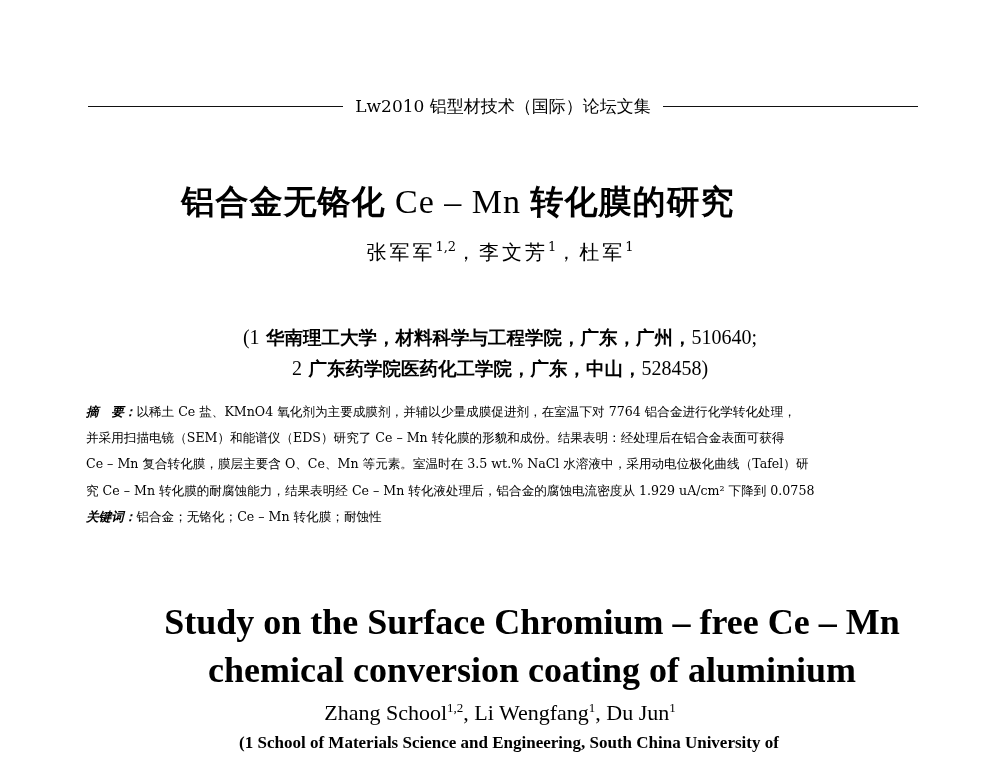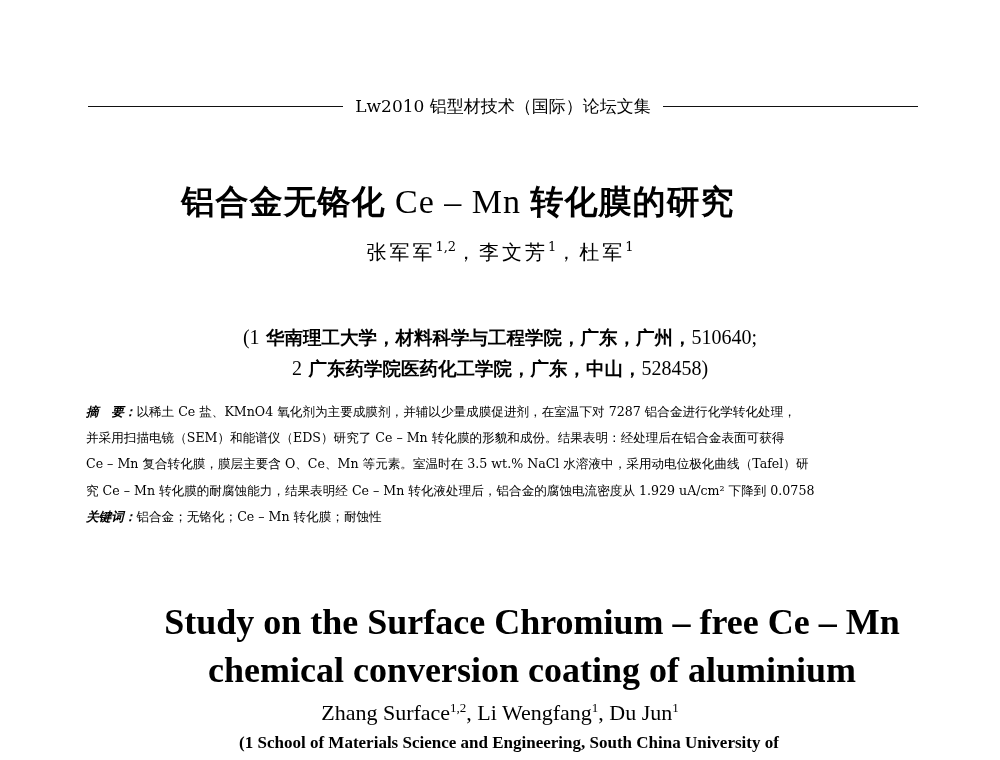--- a/index.html
+++ b/index.html
@@ -40,29 +40,29 @@
 <div class="aff-cn">
   <div>
     <span class="num">(1</span><span> 华南理工大学，材料科学与工程学院，广东，广州，</span><span class="num">510640;</span>
   </div>
   <div>
     <span class="num">2</span><span> 广东药学院医药化工学院，广东，中山，</span><span class="num">528458)</span>
   </div>
 </div>
 
 <div class="abstract">
-  <span class="line"><span class="label">摘　要：</span><span>以稀土 Ce 盐、KMnO4 氧化剂为主要成膜剂，并辅以少量成膜促进剂，在室温下对 7287 铝合金进行化学转化处理，</span></span>
+  <span class="line"><span class="label">摘　要：</span><span>以稀土 Ce 盐、KMnO4 氧化剂为主要成膜剂，并辅以少量成膜促进剂，在室温下对 7764 铝合金进行化学转化处理，</span></span>
   <span class="line">并采用扫描电镜（SEM）和能谱仪（EDS）研究了 Ce – Mn 转化膜的形貌和成份。结果表明：经处理后在铝合金表面可获得</span>
   <span class="line">Ce – Mn 复合转化膜，膜层主要含 O、Ce、Mn 等元素。室温时在 3.5 wt.% NaCl 水溶液中，采用动电位极化曲线（Tafel）研</span>
   <span class="line">究 Ce – Mn 转化膜的耐腐蚀能力，结果表明经 Ce – Mn 转化液处理后，铝合金的腐蚀电流密度从 1.929 uA/cm² 下降到 0.0758</span>
   <span class="line"><span class="label">关键词：</span><span>铝合金；无铬化；Ce – Mn 转化膜；耐蚀性</span></span>
 </div>
 
 <div class="title-en">
   <div>Study on the Surface Chromium – free Ce – Mn</div>
   <div>chemical conversion coating of aluminium</div>
 </div>
 
 <div class="authors-en">
-  <span>Zhang Surface</span><sup>1,2</sup><span>, </span><span>Li Wengfang</span><sup>1</sup><span>, </span><span>Du Jun</span><sup>1</sup>
+  <span>Zhang School</span><sup>1,2</sup><span>, </span><span>Li Wengfang</span><sup>1</sup><span>, </span><span>Du Jun</span><sup>1</sup>
 </div>
 
 <div class="aff-en">(1 School of Materials Science and Engineering, South China University of</div>
 
 </body></html>

